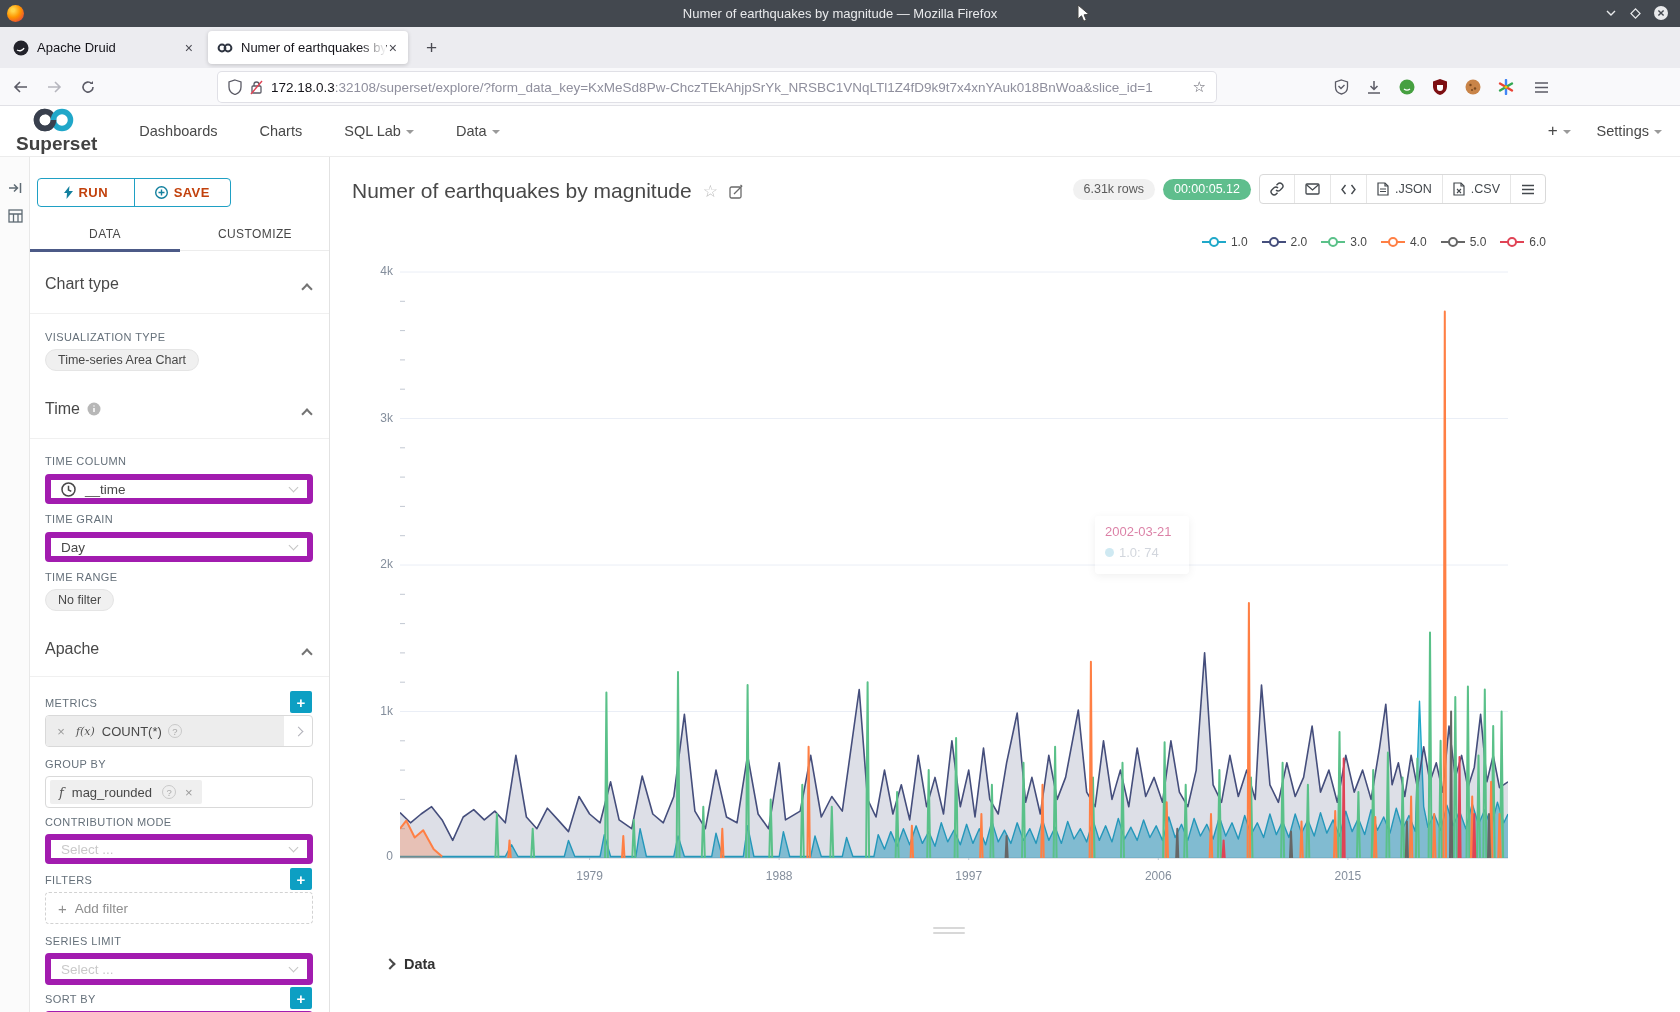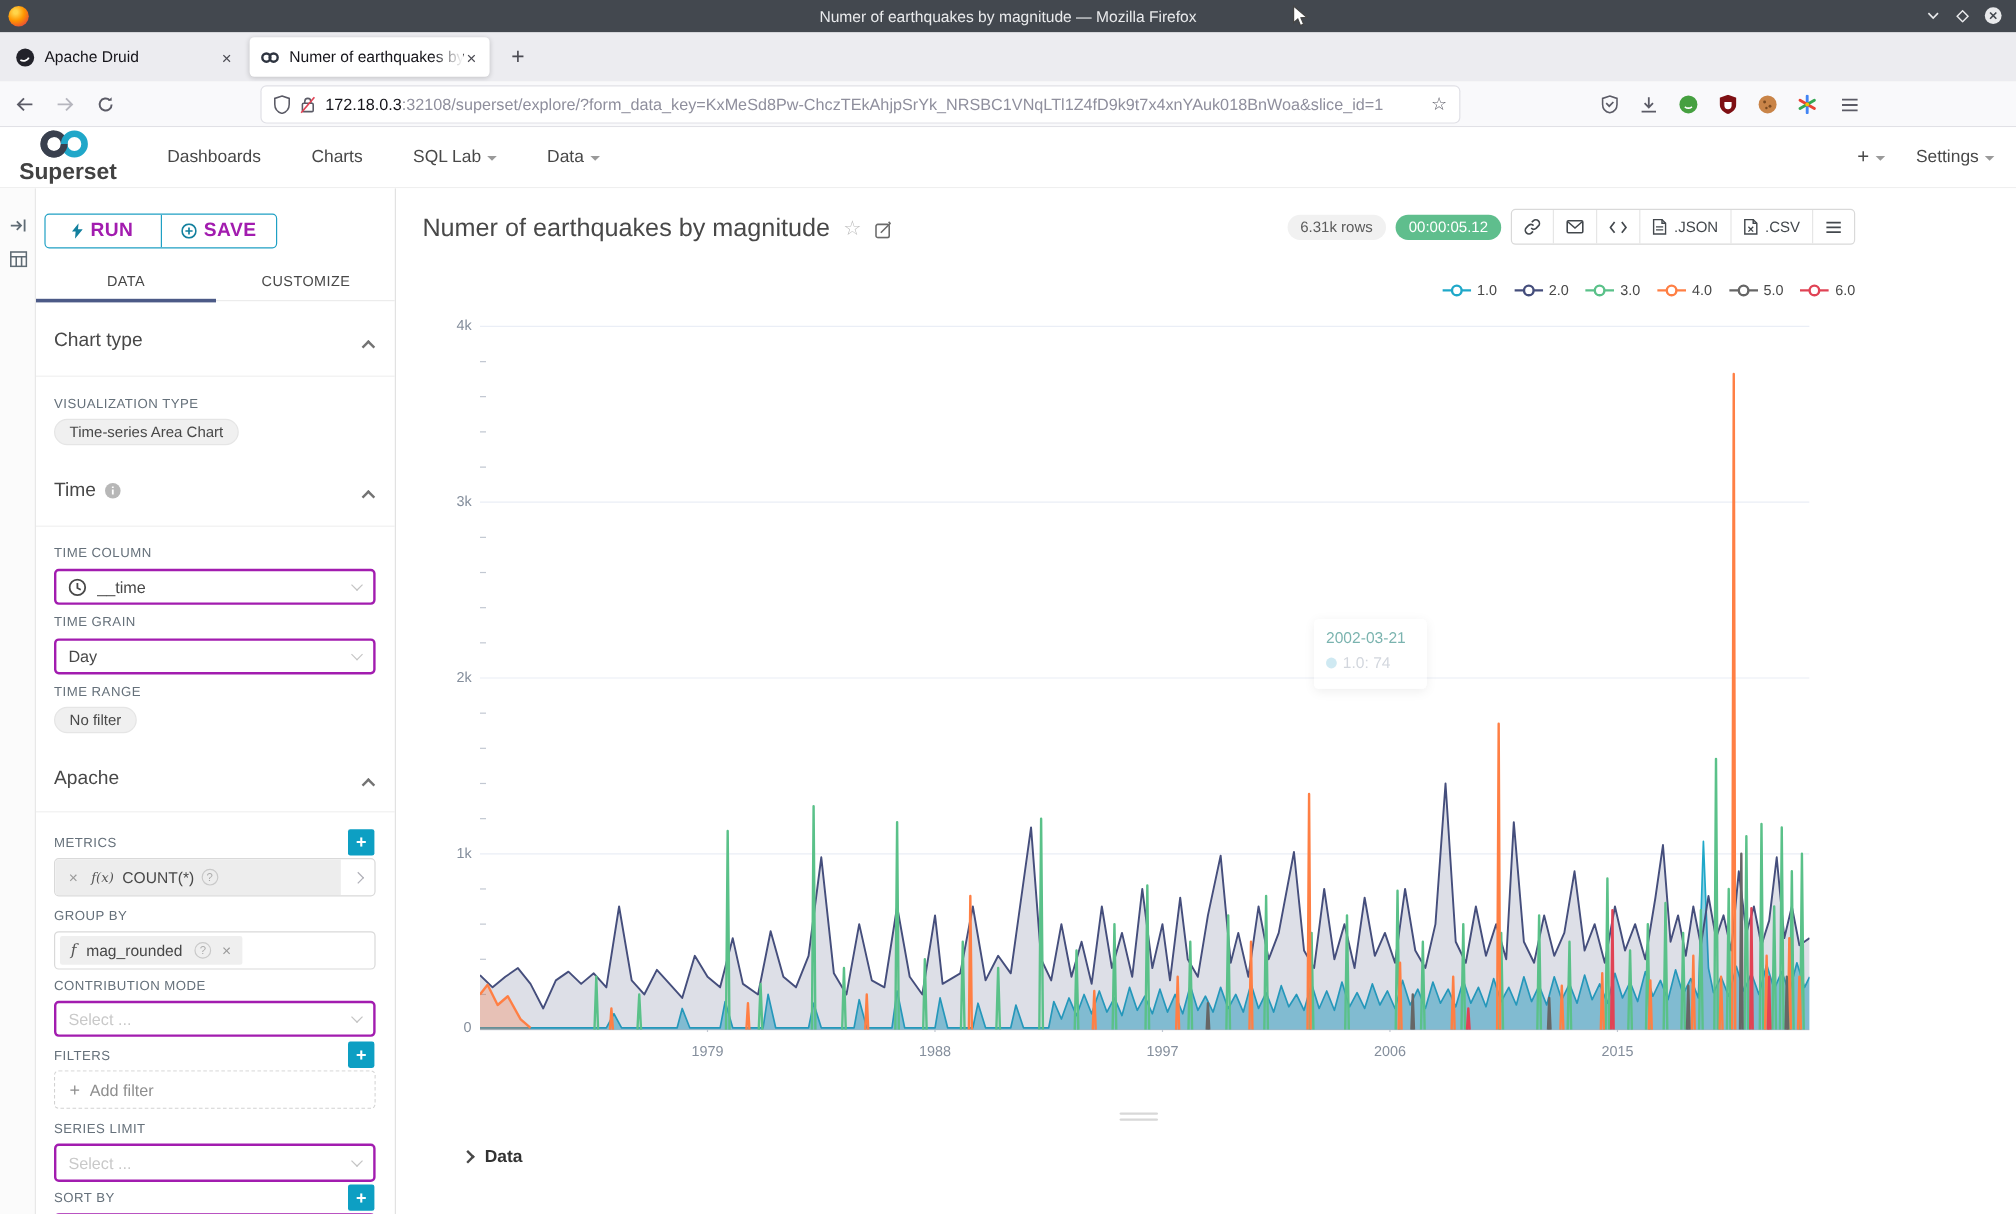--- a/index.html
+++ b/index.html
@@ -57,34 +57,34 @@
   #workspace { position:absolute; left:0; top:157px; width:1680px; height:855px; background:#fff; }
   #rail { position:absolute; left:0; top:0; width:30px; height:855px; background:#fbfbfb; border-right:1px solid #e8e8e8; }
   #controls { position:absolute; left:30px; top:0; width:300px; height:855px; background:#fff;
     border-right:1px solid #e2e2e2; overflow:hidden; }
   #main { position:absolute; left:330px; top:0; width:1350px; height:855px; background:#fff; overflow:hidden; }
 
   
   #runsave { position:absolute; left:7px; top:21px; width:194px; height:29px; display:flex;
     border:1px solid #1fa0c4; border-radius:4px; overflow:hidden; background:#fff; }
   .rsbtn { flex:1; display:flex; align-items:center; justify-content:center; gap:6px;
-    font-size:16px; font-weight:bold; letter-spacing:.4px; color:#a21caf; }
+    font-size:13px; font-weight:bold; letter-spacing:.4px; color:#c2410c; }
   #run-btn { border-right:1px solid #1fa0c4; }
   #panel-tabs { position:absolute; left:0; top:60px; width:300px; height:34px; display:flex;
     border-bottom:1px solid #ececec; }
   .ptab { flex:1; display:flex; align-items:center; justify-content:center; font-size:12px;
     letter-spacing:.4px; color:#484848; position:relative; }
   .ptab.active::after { content:""; position:absolute; left:0; right:0; bottom:-2px; height:3px; background:#4c5a87; }
   .sect-h { position:absolute; left:15px; font-size:16px; color:#484848; display:flex; align-items:center; gap:7px; }
   .chev-up { width:8px; height:8px; border-top:2px solid #737373; border-right:2px solid #737373;
     transform:rotate(-45deg); margin-top:4px; }
   .sect-chev { position:absolute; right:18px; }
   .divider { position:absolute; left:0; width:300px; border-top:1px solid #f0f0f0; }
   .lbl { position:absolute; left:15px; font-size:11px; letter-spacing:.4px; color:#65707a; }
-  .sel { position:absolute; left:15px; width:268px; background:#fff; border:2px solid #a21caf;
+  .sel { position:absolute; left:15px; width:268px; background:#fff; border:6px solid #a21caf;
     border-radius:4px; display:flex; align-items:center; padding:0 10px; font-size:13.5px; color:#484848; }
   .sel .dcaret { position:absolute; right:10px; width:7px; height:7px; border-right:1.6px solid #c4c4c4;
     border-bottom:1.6px solid #c4c4c4; transform:rotate(45deg); margin-top:-3px; }
   .placeholder { color:#c9c9c9; }
   .pill { position:absolute; left:15px; height:22px; background:#f0f0f0; border:1px solid #e5e5e5;
     border-radius:11px; display:flex; align-items:center; padding:0 12px; font-size:12.5px; color:#484848; }
   .plusbtn { position:absolute; right:17px; width:22px; height:22px; background:#0d9fc3; border-radius:2px;
     color:#fff; font-size:15px; font-weight:bold; display:flex; align-items:center; justify-content:center; }
   .circ-q { display:inline-flex; width:14px; height:14px; border:1px solid #c9c9c9; border-radius:50%;
     color:#aaa; font-size:9.5px; align-items:center; justify-content:center; margin-left:6px; }
@@ -118,21 +118,21 @@
   
   #legend { position:absolute; right:134px; top:78px; display:flex; gap:14px; align-items:center; }
   .leg-item { display:flex; align-items:center; gap:5px; font-size:12px; color:#484848; }
 
   
   #chart-wrap { position:absolute; left:70px; top:103px; width:1108px; height:600px; }
   .ylab { position:absolute; width:36px; text-align:right; font-size:12px; color:#848e9c; }
   .xlab { position:absolute; width:50px; text-align:center; font-size:12px; color:#848e9c; top:712px; }
   #tooltip { position:absolute; left:765px; top:359px; width:94px; height:58px; background:rgba(255,255,255,.9);
     border-radius:4px; box-shadow:0 2px 10px rgba(0,0,0,.12); opacity:.55; padding:8px 0 0 10px; }
-  #tt-date { font-size:13px; color:#0f766e; }
+  #tt-date { font-size:13px; color:#be185d; }
   #tt-row { display:flex; align-items:center; gap:5px; margin-top:6px; font-size:13px; color:#aeb6c2; }
   #tt-dot { width:9px; height:9px; border-radius:50%; background:#a8d8e8; }
 
   
   #drag-handle { position:absolute; left:603px; top:770px; width:32px; }
   #drag-handle div { height:2px; background:#d8d8d8; margin-bottom:3px; border-radius:1px; }
   #data-row { position:absolute; left:56px; top:799px; display:flex; align-items:center; gap:10px; }
   #data-label { font-size:14.5px; font-weight:bold; color:#323232; }
   .chev-r-dark { width:8px; height:8px; border-right:2px solid #484848; border-top:2px solid #484848; transform:rotate(45deg); }
 

